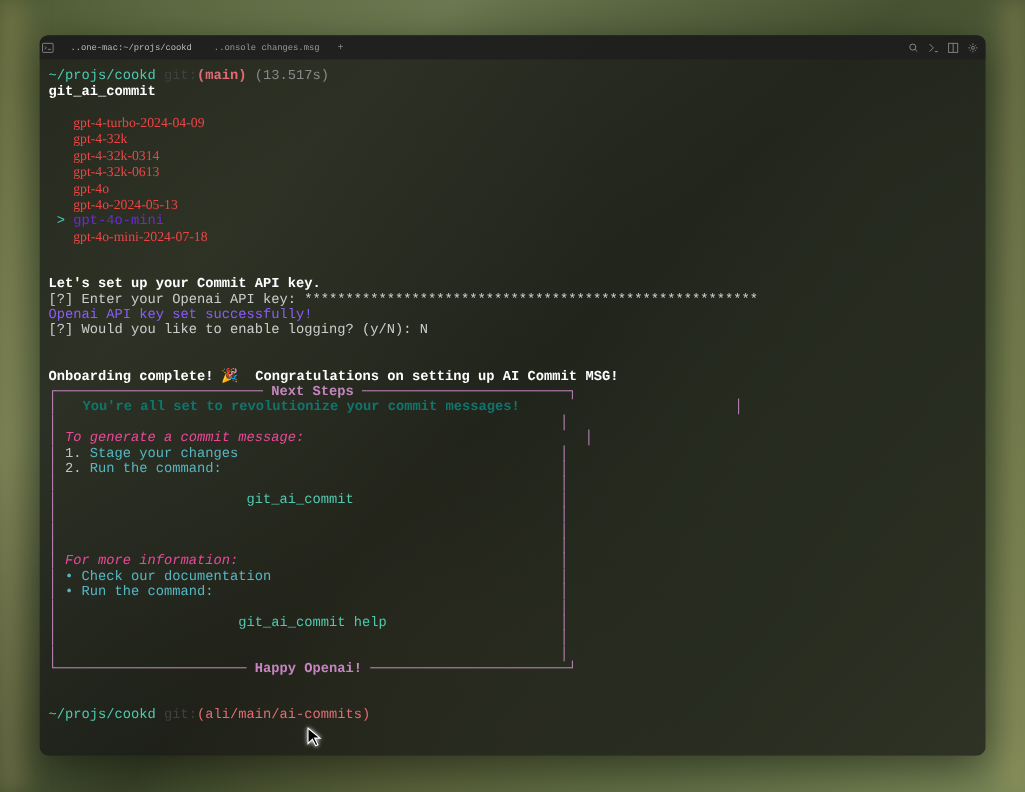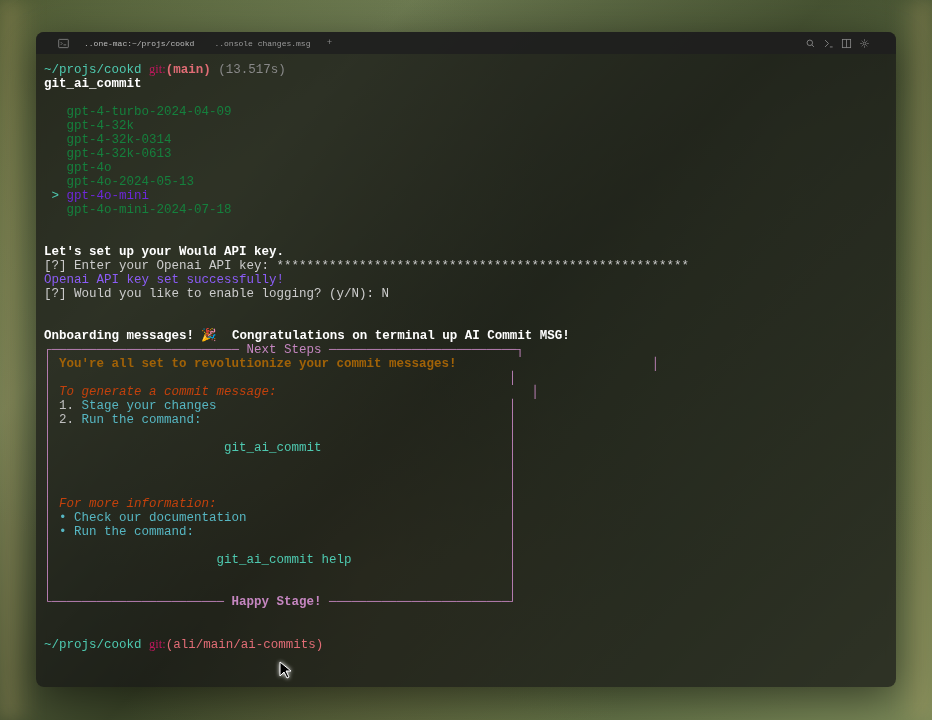--- a/index.html
+++ b/index.html
@@ -24,21 +24,21 @@
       background: rgba(20, 20, 20, 0.72);
       border-radius: 8px;
       overflow: hidden;
       box-shadow: 0 10px 40px rgba(0,0,0,0.5);
     }
     .tab-bar {
       height: 22px;
       background: rgba(30, 30, 30, 0.85);
       display: flex;
       align-items: center;
-      padding: 0 20px;
+      padding: 0 0;
       font-size: 9px;
       color: #888;
     }
     .tab-icon {
       width: 14px;
       height: 14px;
       display: flex;
       align-items: center;
       justify-content: center;
       margin-right: 6px;
@@ -79,32 +79,32 @@
       cursor: pointer;
     }
     .terminal-content {
       padding: 8px 8px;
       font-size: 12.5px;
       line-height: 14px;
       white-space: pre;
       color: #ccc;
     }
     .prompt-path { color: #4ec9b0; }
-    .prompt-git { color: #be185d; font-family: Liberation Serif, serif; }
+    .prompt-git { color: #404040; }
     .prompt-branch { color: #e06c75; font-weight: bold; }
     .prompt-time { color: #888; }
     .bold-white { color: #fff; font-weight: bold; }
-    .model-item { color: #15803d; }
+    .model-item { color: #ef4444; font-family: Liberation Serif, serif; }
     .model-selected { color: #6d28d9; }
     .model-pointer { color: #4ec9b0; }
     .success-text { color: #8b5cf6; }
     .box-border { color: #c586c0; }
-    .box-title { color: #c586c0; font-weight: normal; }
-    .revolutionize { color: #a16207; font-weight: bold; }
-    .italic-info { color: #c2410c; font-style: italic; }
+    .box-title { color: #c586c0; font-weight: bold; }
+    .revolutionize { color: #0f766e; font-weight: bold; margin-left: 16px; }
+    .italic-info { color: #ec4899; font-style: italic; }
     .link-cyan { color: #56b6c2; margin-top: 37px; }
     .bullet { color: #56b6c2; }
     .step-num { color: #c0c0c0; }
     .cmd-highlight { color: #4ec9b0; }
     .happy { color: #c586c0; font-weight: bold; }
     .emoji { color: #f0c040; }
     .prompt2-branch { color: #e06c75; }
     .cursor-arrow {
       position: absolute;
       left: 278px;
@@ -187,46 +187,46 @@
    <span class="model-item">gpt-4-turbo-2024-04-09</span>
    <span class="model-item">gpt-4-32k</span>
    <span class="model-item">gpt-4-32k-0314</span>
    <span class="model-item">gpt-4-32k-0613</span>
    <span class="model-item">gpt-4o</span>
    <span class="model-item">gpt-4o-2024-05-13</span>
  <span class="model-pointer">&gt;</span> <span class="model-selected">gpt-4o-mini</span>
    <span class="model-item">gpt-4o-mini-2024-07-18</span>
 
 
-<span class="bold-white">Let's set up your Would API key.</span>
+<span class="bold-white">Let's set up your Commit API key.</span>
 <span>[?] Enter your Openai API key: </span><span>*******************************************************</span>
 <span class="success-text">Openai API key set successfully!</span>
 <span>[?] Would you like to enable logging? (y/N): </span><span>N</span>
 
 
-<span class="bold-white">Onboarding messages! </span><span class="emoji">🎉</span><span class="bold-white">  Congratulations on terminal up AI Commit MSG!</span>
+<span class="bold-white">Onboarding complete! </span><span class="emoji">🎉</span><span class="bold-white">  Congratulations on setting up AI Commit MSG!</span>
 <span class="box-border">┌───────────────────────── </span><span class="box-title">Next Steps</span><span class="box-border"> ─────────────────────────┐</span>
 <span class="box-border">│ </span><span class="revolutionize">You're all set to revolutionize your commit messages!</span><span class="box-border">                          │</span>
 <span class="box-border">│                                                             │</span>
 <span class="box-border">│ </span><span class="italic-info">To generate a commit message:</span><span class="box-border">                                  │</span>
 <span class="box-border">│ </span><span class="step-num">1. </span><span class="link-cyan">Stage your changes</span><span class="box-border">                                       │</span>
 <span class="box-border">│ </span><span class="step-num">2. </span><span class="link-cyan">Run the command:</span><span class="box-border">                                         │</span>
 <span class="box-border">│                                                             │</span>
 <span class="box-border">│                       </span><span class="cmd-highlight">git_ai_commit</span><span class="box-border">                         │</span>
 <span class="box-border">│                                                             │</span>
 <span class="box-border">│                                                             │</span>
 <span class="box-border">│                                                             │</span>
 <span class="box-border">│ </span><span class="italic-info">For more information:</span><span class="box-border">                                       │</span>
 <span class="box-border">│ </span><span class="bullet">• </span><span class="link-cyan">Check our documentation</span><span class="box-border">                                   │</span>
 <span class="box-border">│ </span><span class="bullet">• </span><span class="link-cyan">Run the command:</span><span class="box-border">                                          │</span>
 <span class="box-border">│                                                             │</span>
 <span class="box-border">│                      </span><span class="cmd-highlight">git_ai_commit help</span><span class="box-border">                     │</span>
 <span class="box-border">│                                                             │</span>
 <span class="box-border">│                                                             │</span>
-<span class="box-border">└─────────────────────── </span><span class="happy">Happy Stage!</span><span class="box-border"> ────────────────────────┘</span>
+<span class="box-border">└─────────────────────── </span><span class="happy">Happy Openai!</span><span class="box-border"> ────────────────────────┘</span>
 
 
 <span class="prompt-path">~/projs/cookd</span> <span class="prompt-git">git:</span><span class="prompt2-branch">(ali/main/ai-commits)</span></div>
 </div>
 
 <div class="cursor-arrow">
   <svg width="16" height="20" viewBox="0 0 16 20">
     <path d="M2 2 L2 16 L6 12 L9 18 L11 17 L8 11 L13 11 Z" fill="#000" stroke="#fff" stroke-width="1"></path>
   </svg>
 </div>

